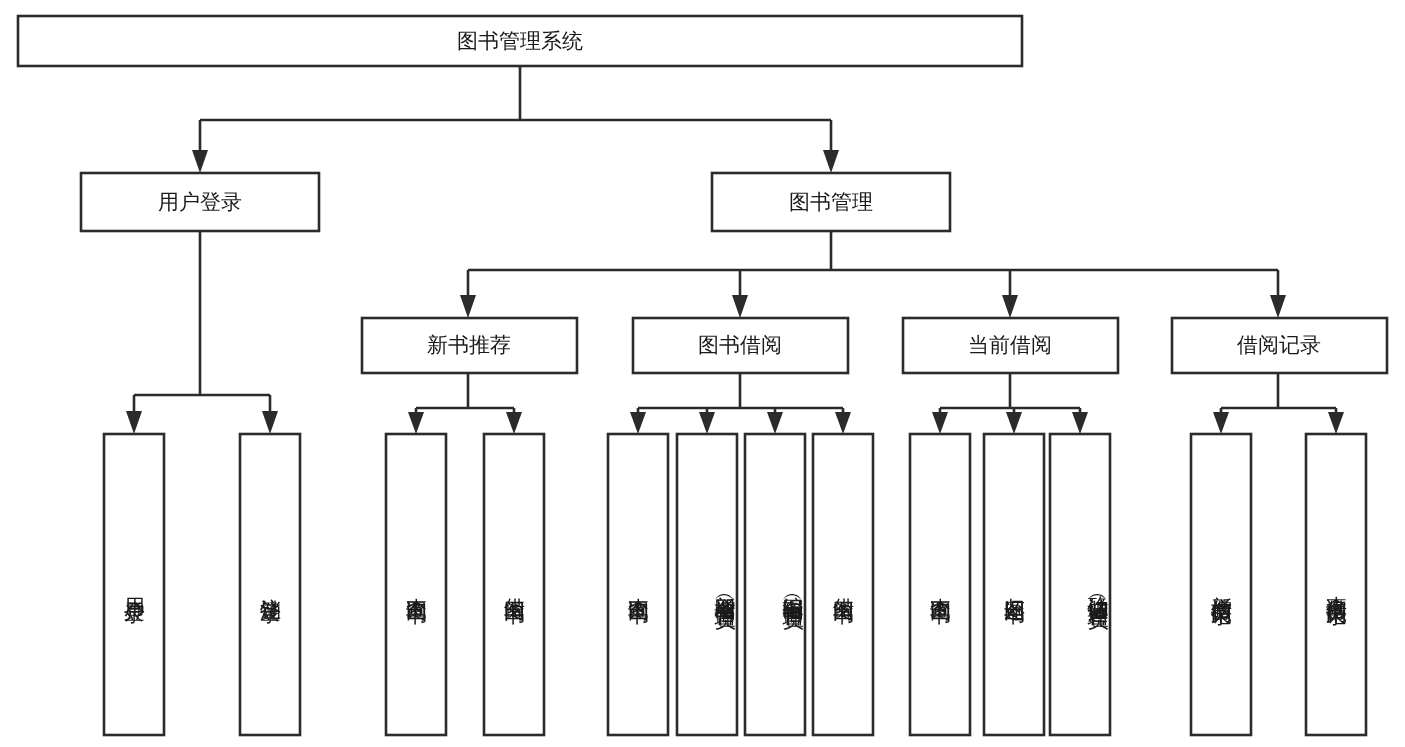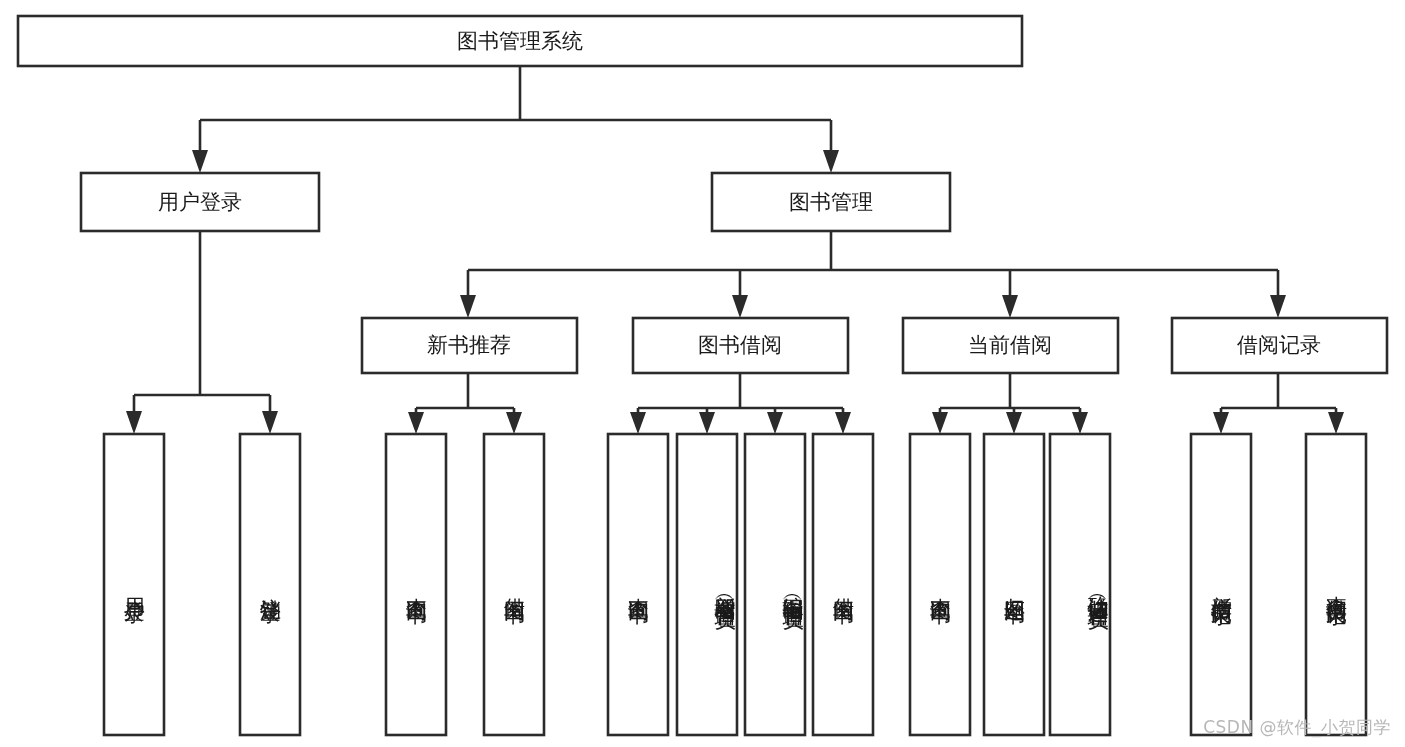--- a/index.html
+++ b/index.html
@@ -188,15 +188,14 @@
   <div class="vlabel" style="left:608px; top:434px; width:60px; height:301px; display:flex; align-items:center; justify-content:center;">查询图书</div>
   <div class="vlabel" style="left:677px; top:434px; width:60px; height:301px; display:flex; align-items:flex-start; justify-content:center; padding-top:6px; box-sizing:border-box;">新增图书（管理员）</div>
   <div class="vlabel" style="left:745px; top:434px; width:60px; height:301px; display:flex; align-items:flex-start; justify-content:center; padding-top:6px; box-sizing:border-box;">编辑图书（管理员）</div>
   <div class="vlabel" style="left:813px; top:434px; width:60px; height:301px; display:flex; align-items:center; justify-content:center;">借阅图书</div>
   <div class="vlabel" style="left:910px; top:434px; width:60px; height:301px; display:flex; align-items:center; justify-content:center;">查询图书</div>
   <div class="vlabel" style="left:984px; top:434px; width:60px; height:301px; display:flex; align-items:center; justify-content:center;">归还图书</div>
   <div class="vlabel" style="left:1050px; top:434px; width:60px; height:301px; display:flex; align-items:flex-start; justify-content:center; padding-top:6px; box-sizing:border-box;">确认归还（管理员）</div>
   <div class="vlabel" style="left:1191px; top:434px; width:60px; height:301px; display:flex; align-items:center; justify-content:center;">新增借阅记录</div>
   <div class="vlabel" style="left:1306px; top:434px; width:60px; height:301px; display:flex; align-items:center; justify-content:center;">查询借阅记录</div>
 
-  <div class="watermark">CSDN @软件_小贺同学</div>
 
 </div>
 
 </body></html>

